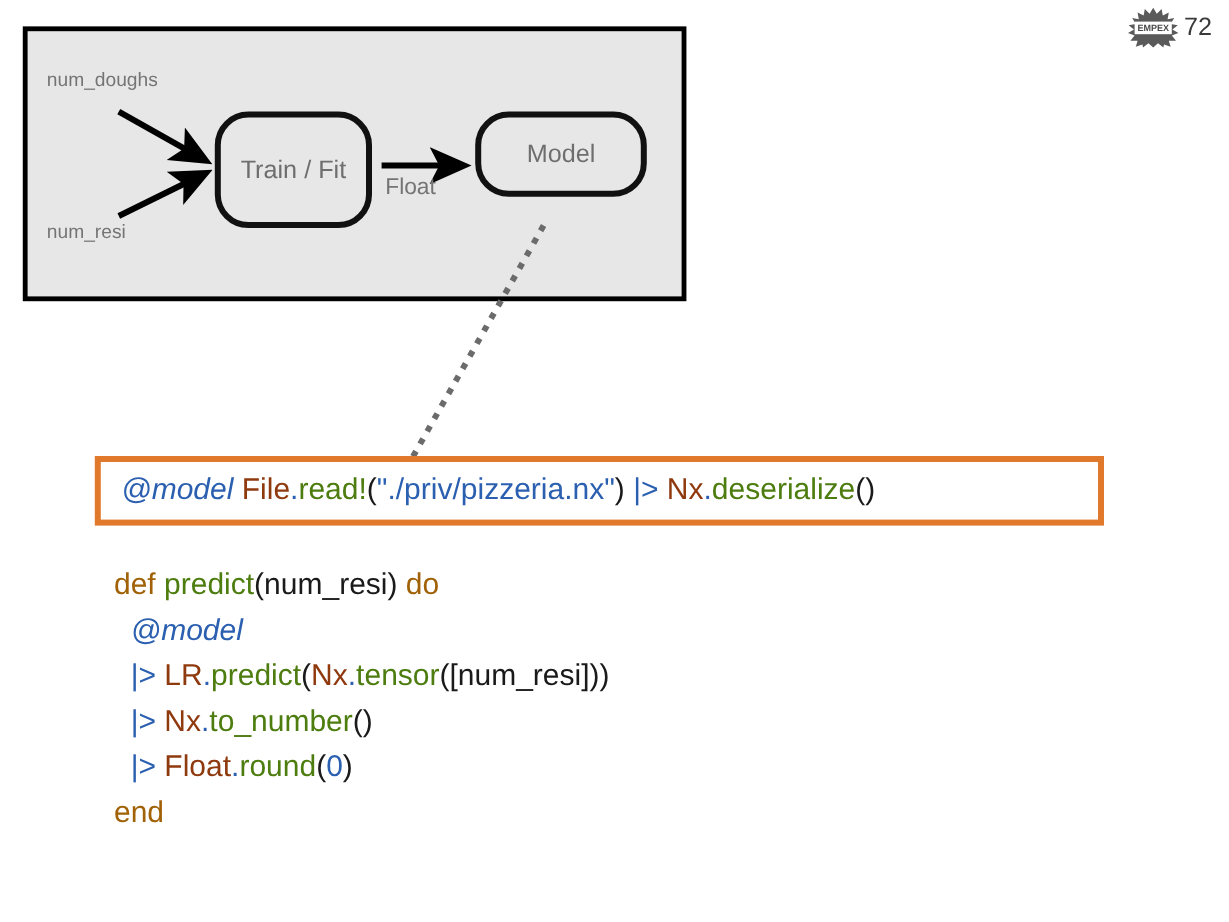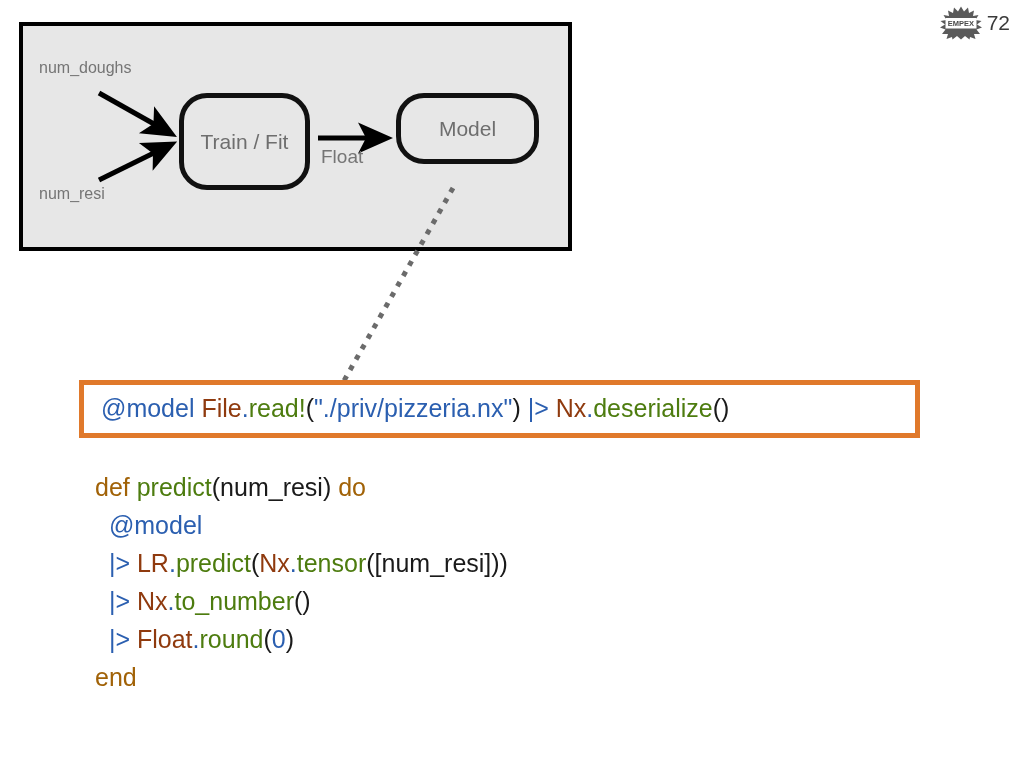--- a/index.html
+++ b/index.html
@@ -148,21 +148,21 @@
     white-space: pre;
   }
   .code-line { white-space: pre; }
 
   
   .tok-kw      { color: #a16207; }
   .tok-fn      { color: #4d7c0f; margin-top: 48px; }
   .tok-mod     { color: #8F3A0E; }
   .tok-plain   { color: #1a1a1a; }
   .tok-str     { color: #2B5FB0; }
-  .tok-attr    { color: #2B5FB0; }
+  .tok-attr    { color: #2B5FB0; font-style: italic; }
   .tok-pipe    { color: #2B5FB0; }
   .tok-num     { color: #2B5FB0; }
   .tok-dot     { color: #2B5FB0; }
 </style>
 </head>
 <body>
 
 <div id="brand-area">
   <span id="brand-logo">
     <svg viewBox="0 0 88 68" width="44" height="34" aria-hidden="true">

